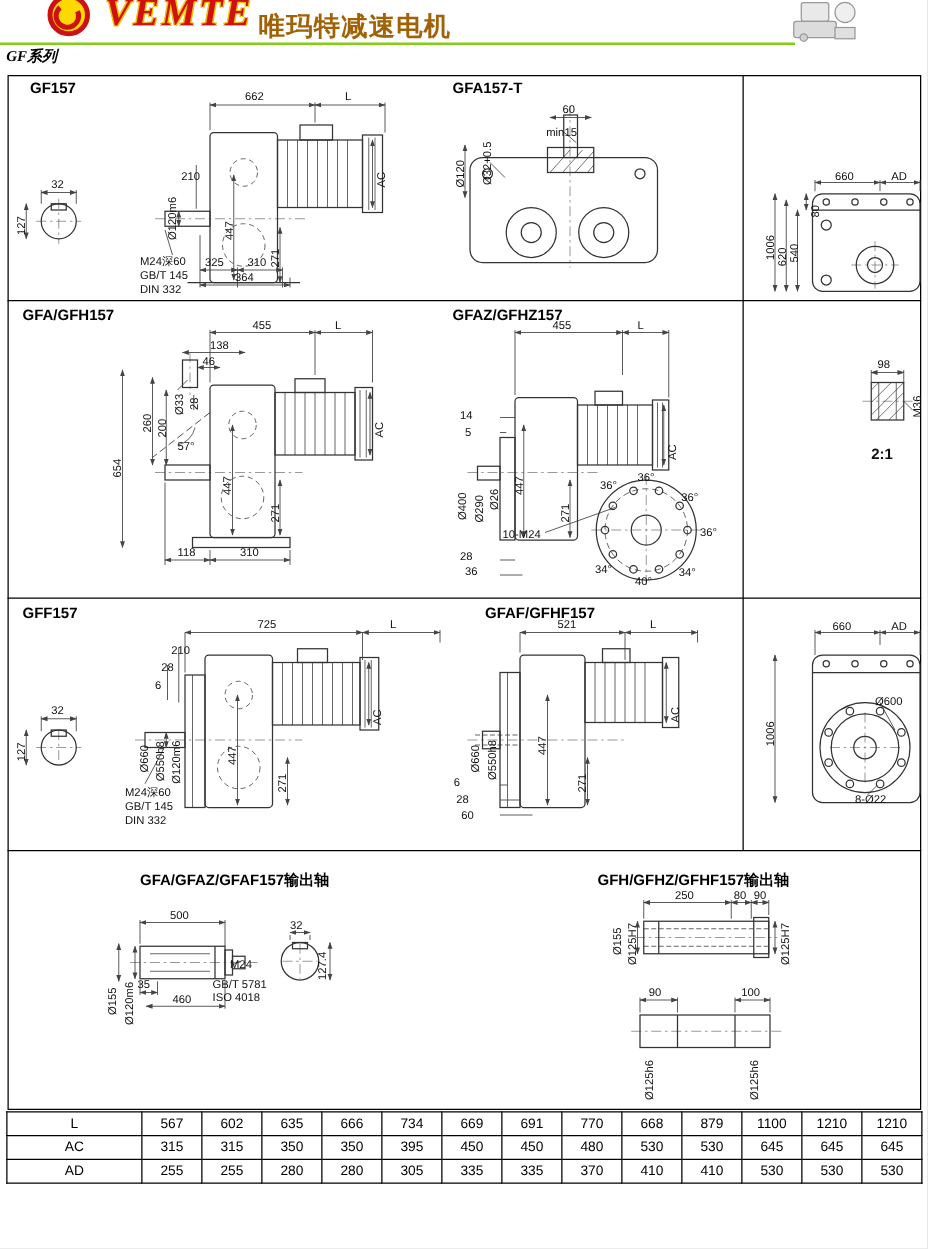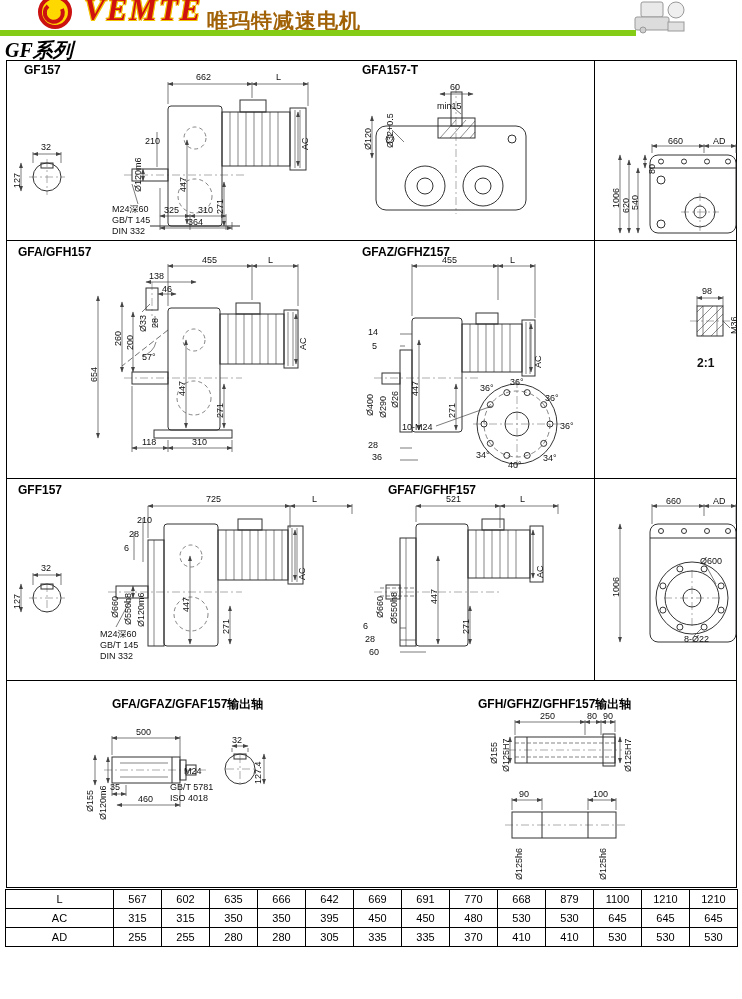--- a/index.html
+++ b/index.html
@@ -1,24 +1,24 @@
 <!DOCTYPE html>
 <html><head>
 <meta charset="utf-8">
 <style>
   *{margin:0;padding:0;box-sizing:border-box}
   body{background:#9a9a9a;font-family:"Liberation Sans","DejaVu Sans",sans-serif}
   .page{position:relative;width:742px;height:999px;margin:0 auto;background:#fff;overflow:hidden}
-  .hdr{position:absolute;left:0;top:0;width:636px;height:36px;border-bottom:6px solid #84cc16;overflow:hidden}
+  .hdr{position:absolute;left:0;top:0;width:636px;height:36px;border-bottom:2px solid #84cc16;overflow:hidden}
   .logo{position:absolute;left:32px;top:-5px}
   .brand{position:absolute;left:84px;top:-8px;font-family:"Liberation Serif",serif;font-style:italic;font-weight:bold;
          font-size:31px;letter-spacing:2px;color:#cf1210;
          text-shadow:1px 1px 0 #f2c300,-1px -1px 0 #f2c300,1px -1px 0 #f2c300,-1px 1px 0 #f2c300}
   .brand-cn{position:absolute;left:207px;top:7px;font-size:21px;font-weight:bold;color:#a16207;letter-spacing:1px}
-  .series{position:absolute;left:5px;top:37px;font-family:"Liberation Serif",serif;font-style:italic;font-weight:bold;font-size:20px;color:#000}
+  .series{position:absolute;left:5px;top:37px;font-family:"Liberation Serif",serif;font-style:italic;font-weight:bold;font-size:12px;color:#000}
   .box{position:absolute;left:6px;top:60px;width:731px;height:828px;border:1px solid #000}
   .hl{position:absolute;left:6px;width:731px;height:1px;background:#000}
   .vl{position:absolute;left:594px;top:60px;width:1px;height:620px;background:#000}
   .art{position:absolute;left:0;top:0;width:742px;height:999px}
   .pt{position:absolute;font-size:12px;font-weight:bold;color:#000;white-space:nowrap}
   .d{position:absolute;font-size:9px;line-height:10px;color:#111;white-space:nowrap}
   .v{transform:rotate(-90deg);transform-origin:0 0}
   .d2{font-size:12px;font-weight:bold}
   .tbl{position:absolute;left:5px;top:889px;width:733px;border-collapse:collapse;table-layout:fixed}
   .tbl td,.tbl th{border:1px solid #000;text-align:center;font-size:11px;padding:0;height:19px;color:#000;overflow:hidden}
@@ -435,21 +435,21 @@
 
   <span class="d" style="left:668px;top:136px">660</span>
   <span class="d" style="left:713px;top:136px">AD</span>
   <span class="d v" style="left:647px;top:174px">80</span>
   <span class="d v" style="left:611px;top:208px">1006</span>
   <span class="d v" style="left:621px;top:213px">620</span>
   <span class="d v" style="left:630px;top:210px">540</span>
 
   <span class="d" style="left:202px;top:255px">455</span>
   <span class="d" style="left:268px;top:255px">L</span>
-  <span class="d" style="left:149px;top:271px">138</span>
+  <span class="d" style="left:168px;top:271px">138</span>
   <span class="d" style="left:162px;top:284px">46</span>
   <span class="d v" style="left:113px;top:346px">260</span>
   <span class="d v" style="left:125px;top:350px">200</span>
   <span class="d v" style="left:138px;top:332px">Ø33</span>
   <span class="d v" style="left:150px;top:328px">28</span>
   <span class="d v" style="left:89px;top:382px">654</span>
   <span class="d" style="left:142px;top:352px">57°</span>
   <span class="d v" style="left:177px;top:396px">447</span>
   <span class="d v" style="left:298px;top:350px">AC</span>
   <span class="d v" style="left:215px;top:418px">271</span>
@@ -538,21 +538,21 @@
   <span class="d v" style="left:598px;top:880px">Ø125h6</span>
 
   <table class="tbl">
     <tbody>
     <tr>
       <td class="c0">L</td>
       <td>567</td>
       <td>602</td>
       <td>635</td>
       <td>666</td>
-      <td>642</td>
+      <td>734</td>
       <td>669</td>
       <td>691</td>
       <td>770</td>
       <td>668</td>
       <td>879</td>
       <td>1100</td>
       <td>1210</td>
       <td>1210</td>
     </tr>
     <tr>

